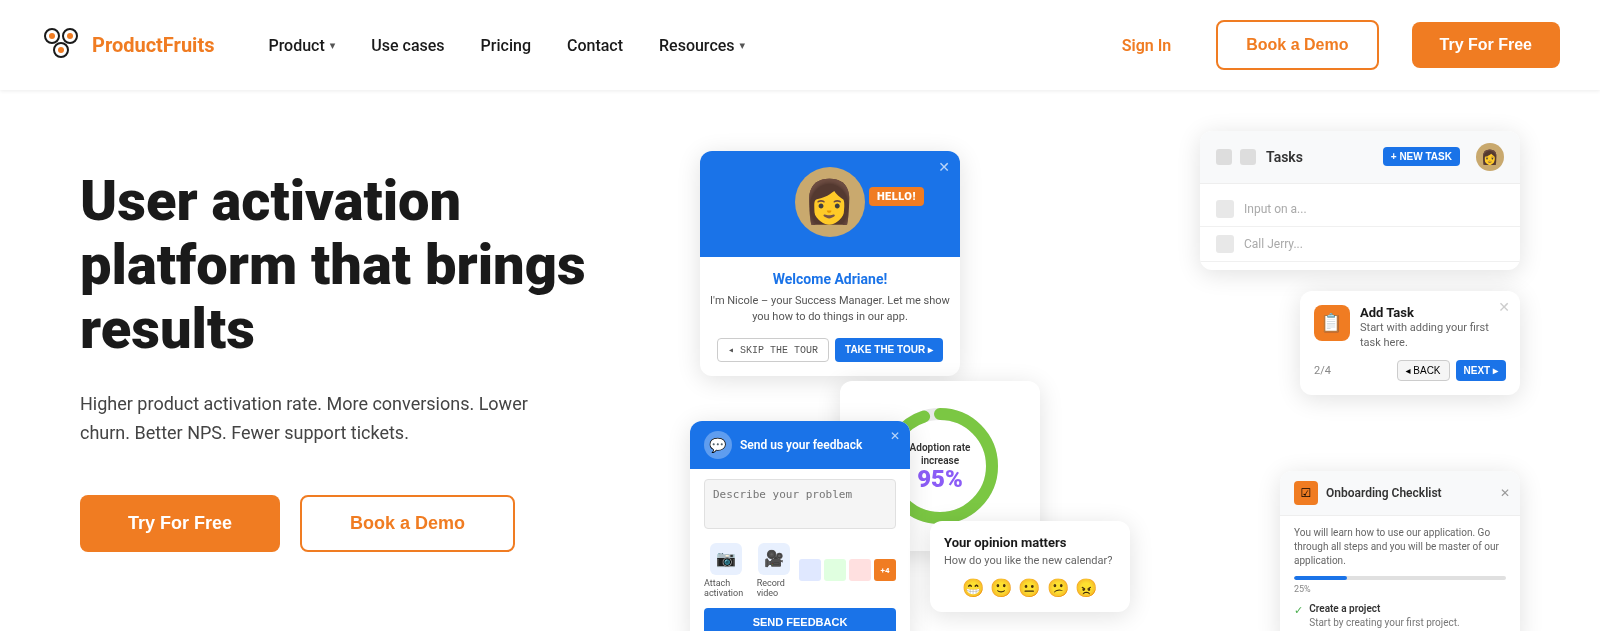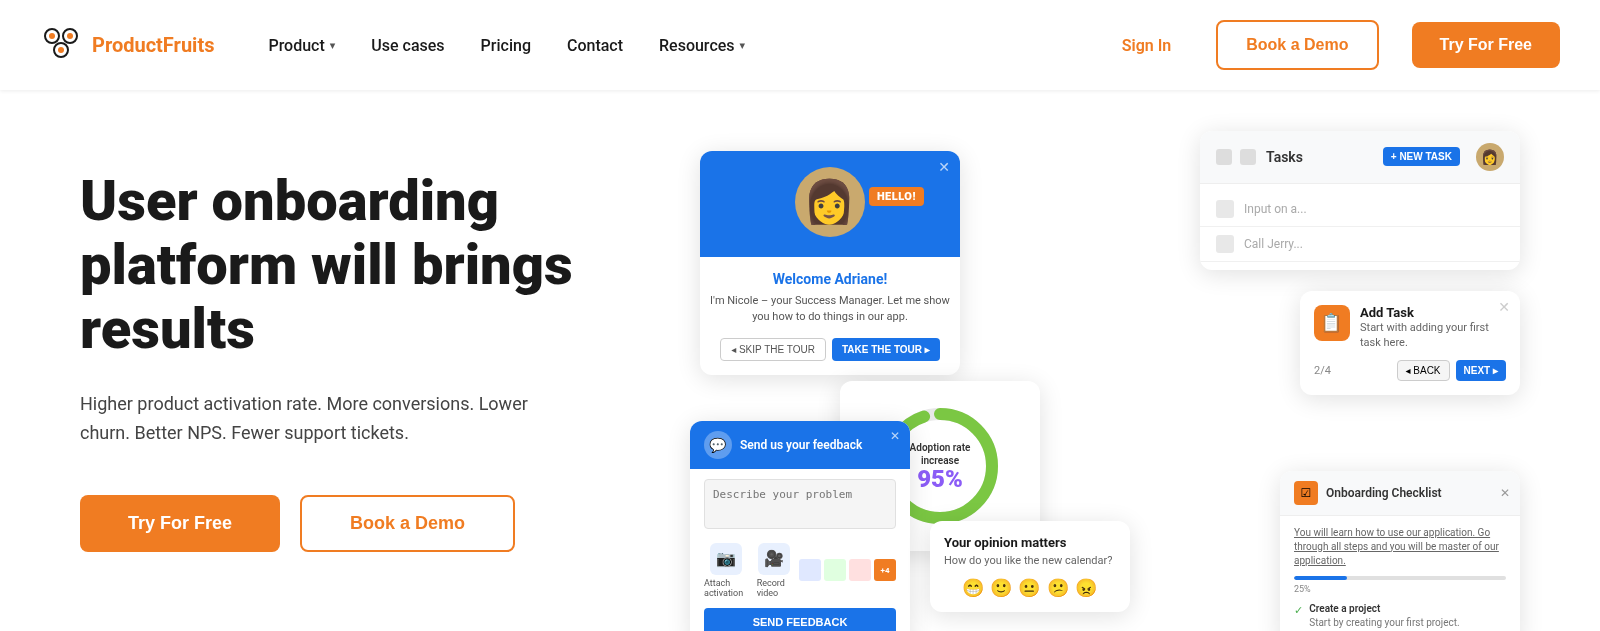--- a/index.html
+++ b/index.html
@@ -244,20 +244,21 @@
       justify-content: center;
     }
     .btn-skip {
       border: 1px solid #ccc;
       background: #fff;
       color: #555;
       font-size: 10px;
       padding: 5px 10px;
       border-radius: 4px;
       cursor: pointer;
+      font-family: Liberation Mono, monospace;
     }
     .btn-take-tour {
       background: #1a73e8;
       color: #fff;
       font-size: 10px;
       font-weight: 600;
       padding: 5px 10px;
       border-radius: 4px;
       border: none;
       cursor: pointer;
@@ -576,21 +577,20 @@
       font-size: 12px;
     }
     .checklist-body {
       padding: 10px 14px;
     }
     .checklist-desc {
       font-size: 10px;
       color: #666;
       margin-bottom: 8px;
       line-height: 1.4;
-      text-decoration: underline;
     }
     .checklist-progress {
       height: 4px;
       background: #e0e0e0;
       border-radius: 2px;
       margin-bottom: 4px;
       overflow: hidden;
     }
     .checklist-progress-fill {
       height: 100%;
@@ -674,21 +674,21 @@
 
   <div class="nav-actions">
     <a class="sign-in-link" href="#">Sign In</a>
     <button class="btn-book-demo">Book a Demo</button>
     <button class="btn-try-free">Try For Free</button>
   </div>
 </nav>
 
 <section class="hero">
   <div class="hero-left">
-    <h1 class="hero-title">User onboarding platform will brings results</h1>
+    <h1 class="hero-title">User activation platform that brings results</h1>
     <p class="hero-subtitle">Higher product activation rate. More conversions. Lower churn. Better NPS. Fewer support tickets.</p>
     <div class="hero-buttons">
       <button class="btn-hero-try">Try For Free</button>
       <button class="btn-hero-demo">Book a Demo</button>
     </div>
   </div>
 
   <div class="hero-right">
     <div class="mockup-container">
 

